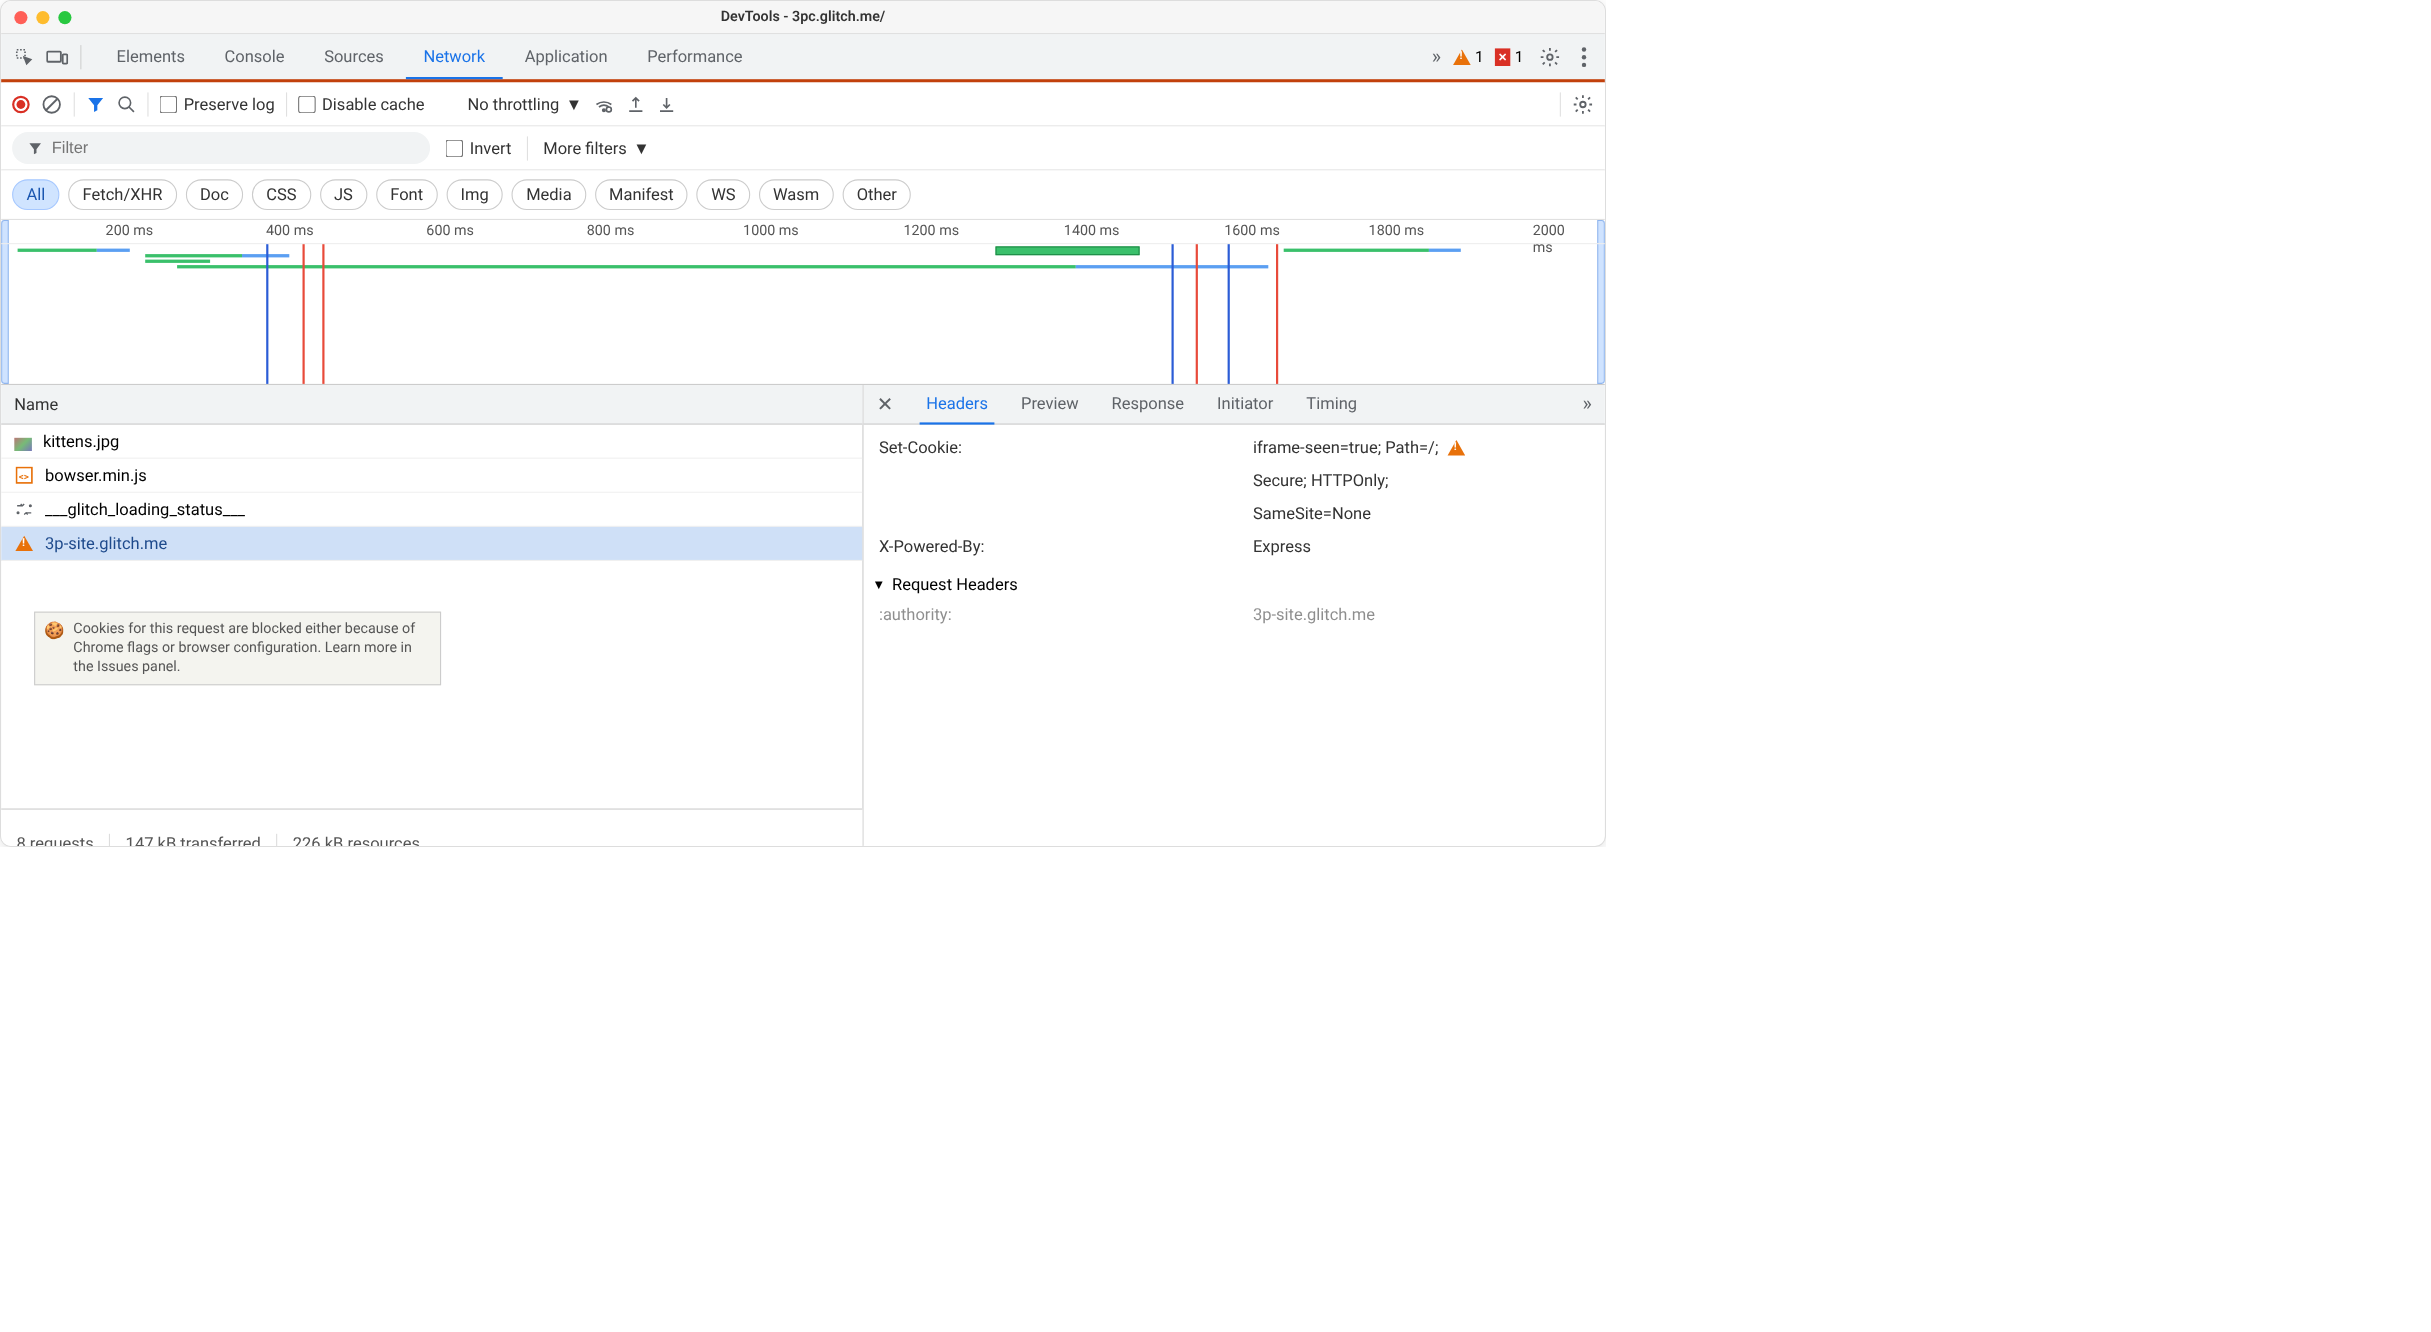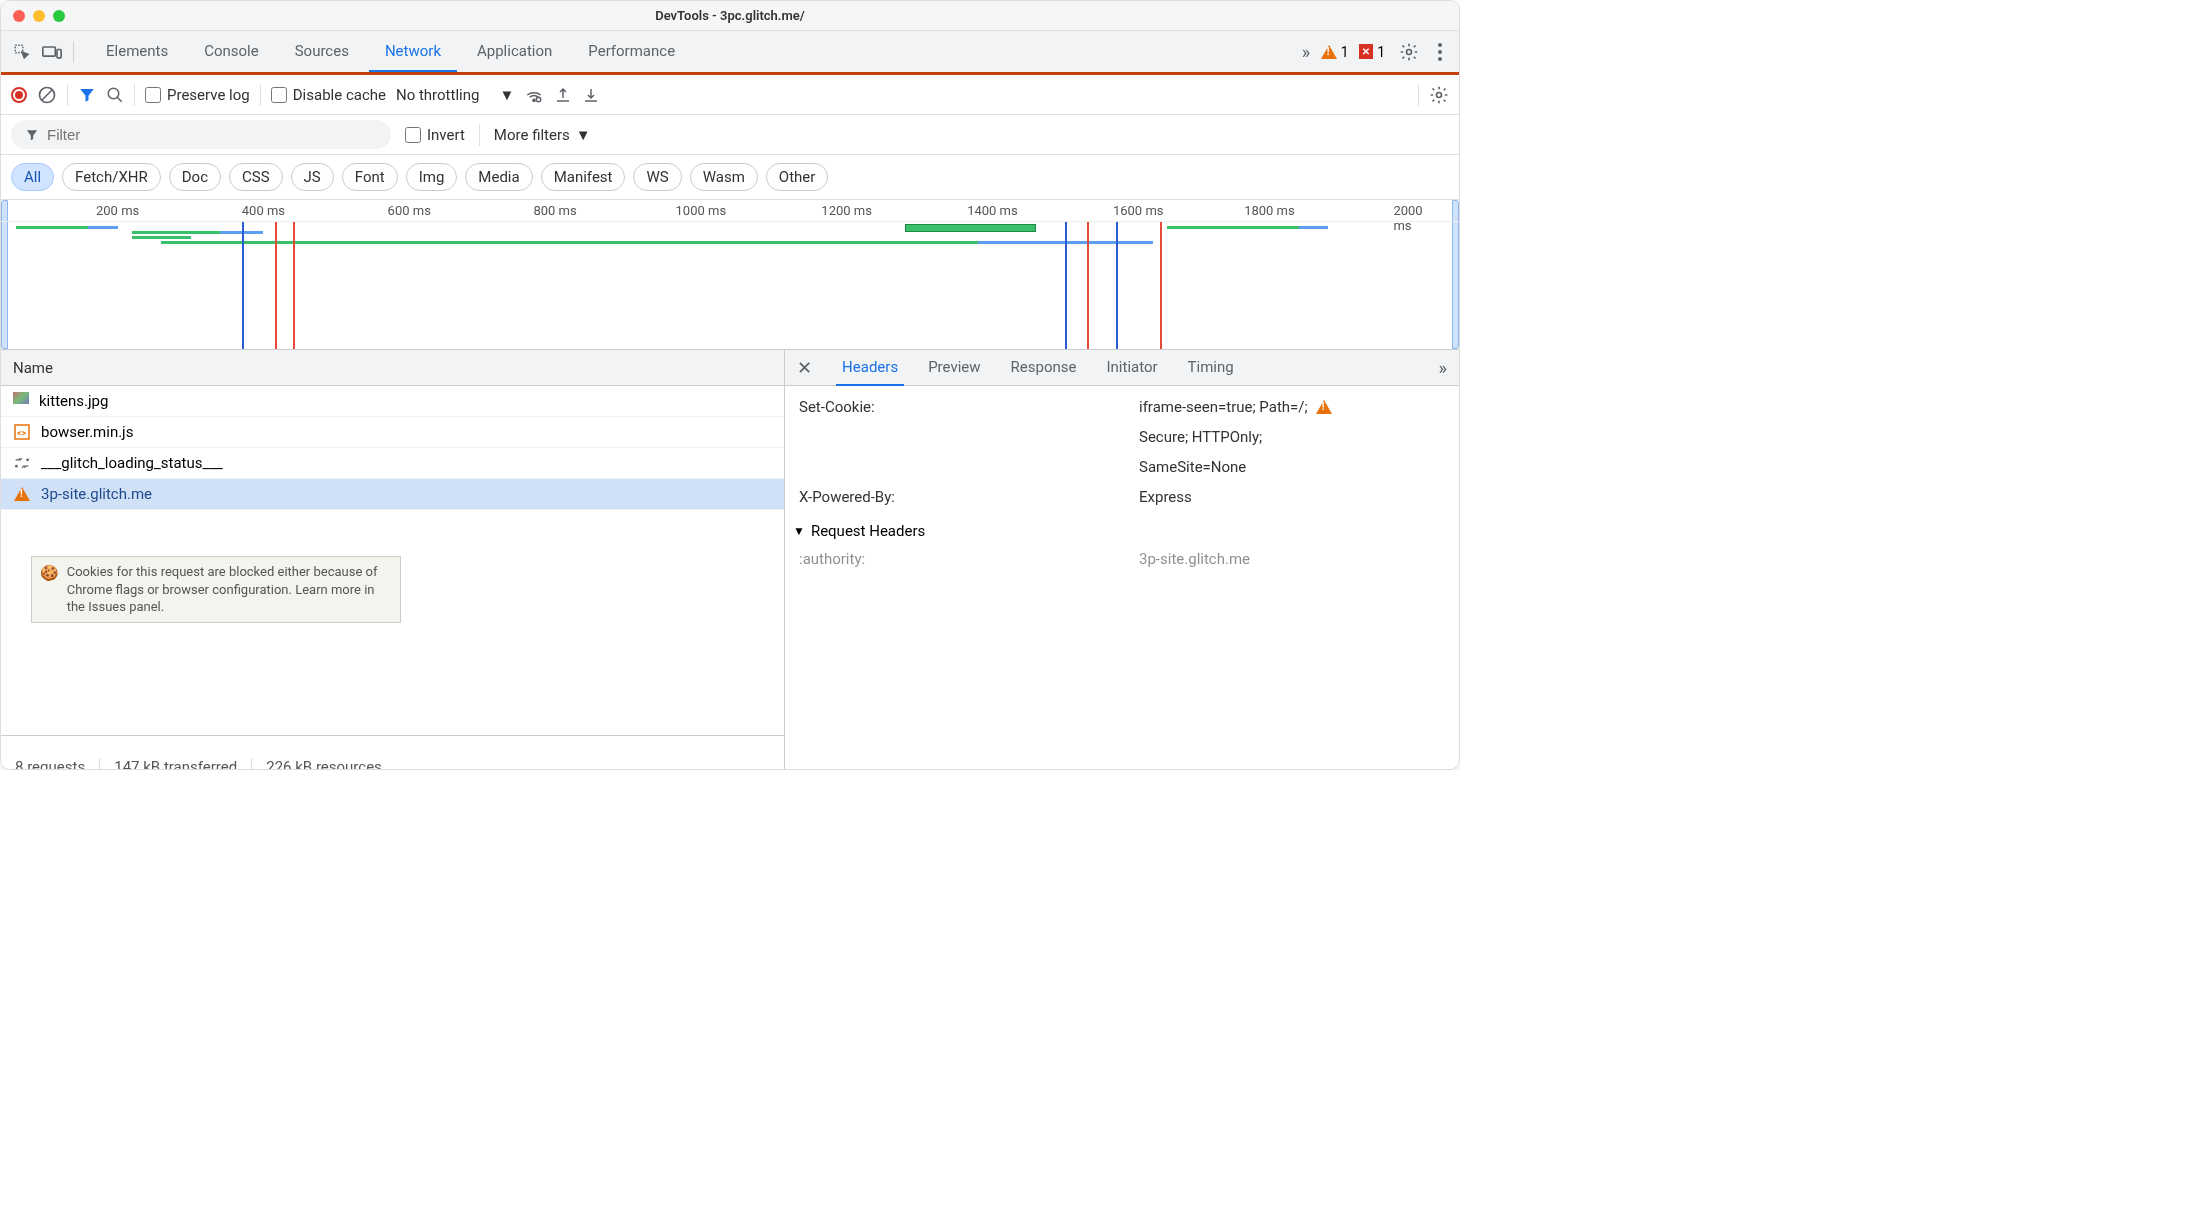--- a/index.html
+++ b/index.html
@@ -88,21 +88,21 @@
   .record-btn {
     width: 16px; height: 16px; border: 2px solid #d93025; border-radius: 50%;
     display: flex; align-items: center; justify-content: center;
   }
   .record-btn::after { content:""; width: 8px; height: 8px; background:#d93025; border-radius:50%; }
   .toolbar .icon { color:#5f6368; cursor:pointer; }
   .funnel { color:#1a73e8; }
   .toolbar .vsep { width:1px; height:22px; background:#e0e0e0; }
   .cb { display:flex; align-items:center; gap:6px; font-size:15px; color:#333; }
   .cb input { width:16px; height:16px; }
-  .throttle { display:flex; align-items:flex-end; gap:20px; font-size:15px; color:#333; }
+  .throttle { display:flex; align-items:flex-end; gap:6px; font-size:15px; color:#333;margin-left:29px; }
 
   .filterbar {
     height: 40px;
     display: flex;
     align-items: center;
     padding: 0 10px;
     gap: 14px;
     border-bottom: 1px solid #e0e0e0;
     background: #fff;
   }
@@ -170,21 +170,21 @@
     min-height:0;
     position:relative;
   }
   .col-header {
     height: 36px; display:flex; align-items:center; padding:0 12px;
     font-size:15px; color:#333; border-bottom:1px solid #ccc;
     background:#f1f3f4;
   }
   .req-list { flex:1; overflow:auto; position:relative;}
   .req-row {
-    display:flex; align-items:flex-start; gap:10px;
+    display:flex; align-items:flex-end; gap:10px;
     padding: 6px 12px;
     font-size:15px;
     border-bottom:1px solid #f0f0f0;
     cursor:pointer;
   }
   .req-row.selected { background:#cfe0f7; }
   .req-icon { width:18px; height:18px; display:flex; align-items:center; justify-content:center; }
   .tooltip-box {
     position:absolute;
     left: 30px;

